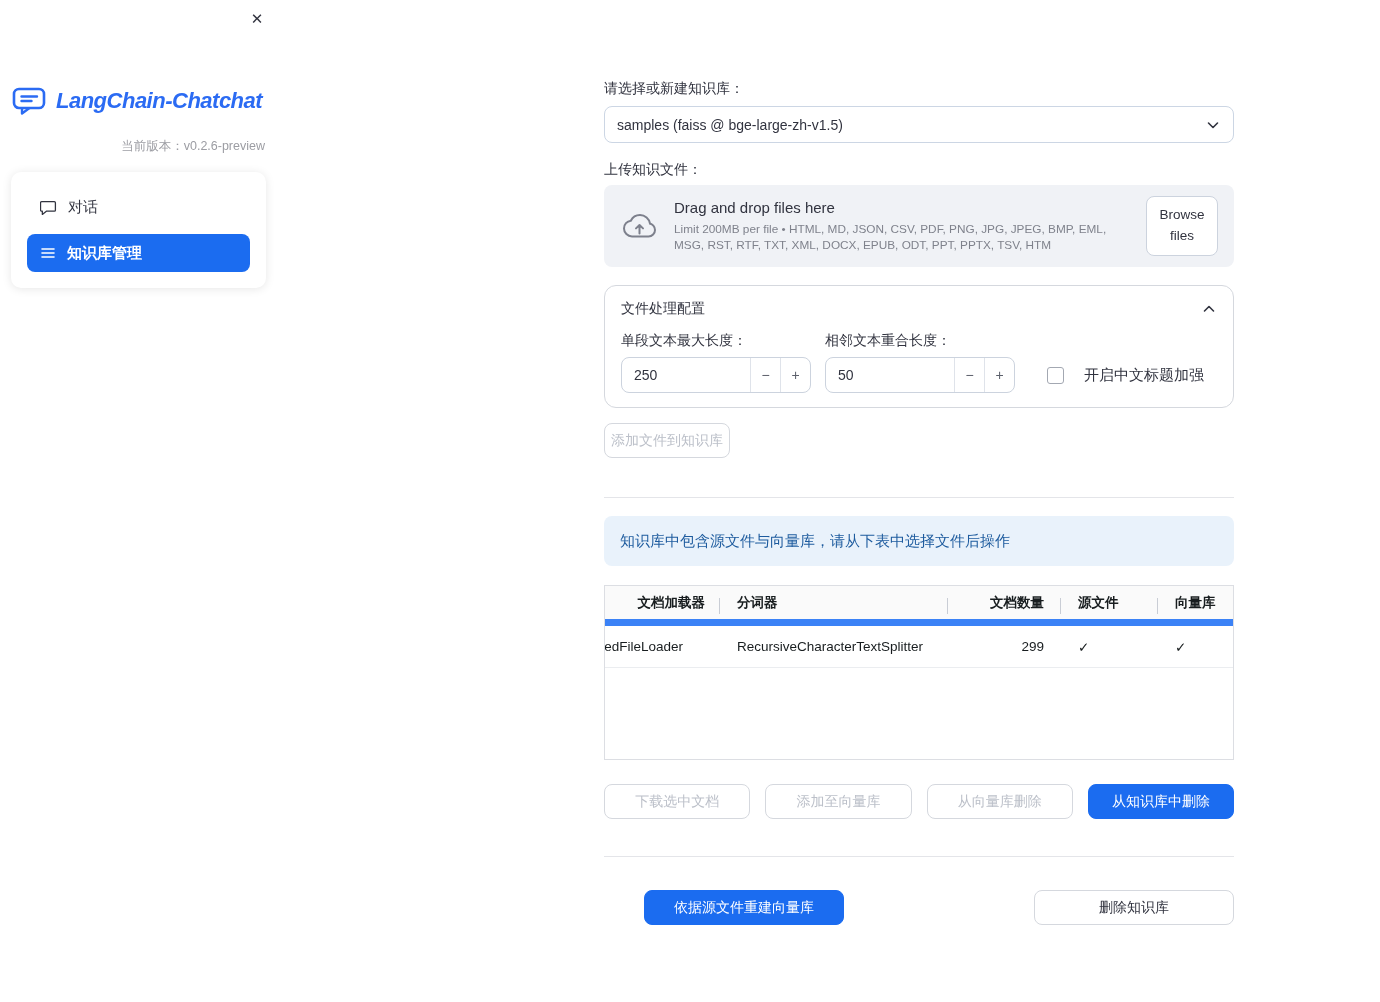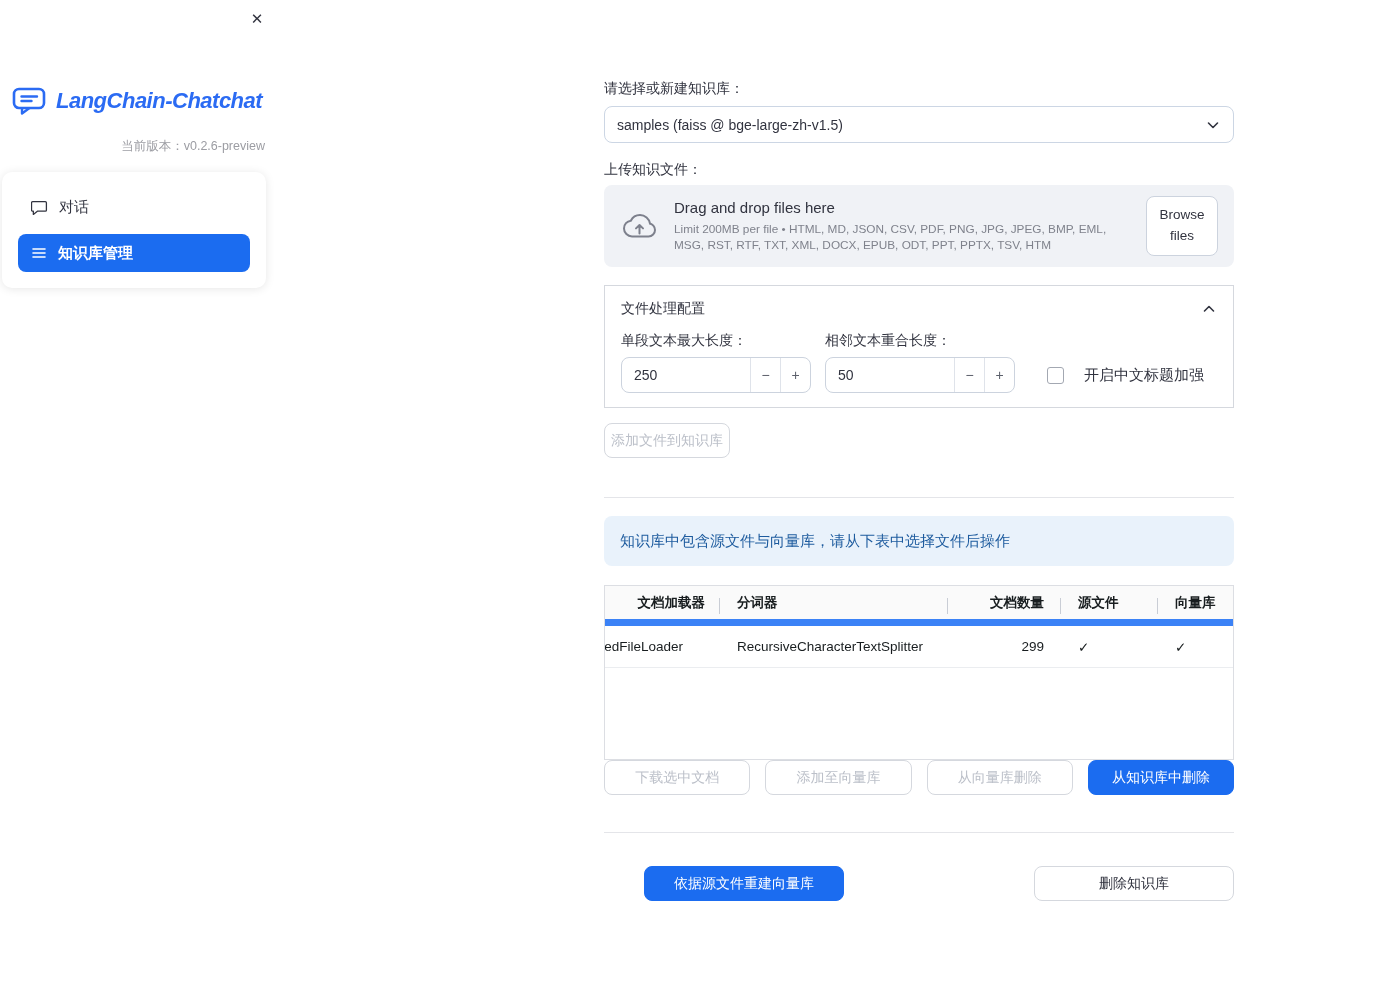--- a/index.html
+++ b/index.html
@@ -17,21 +17,21 @@
     display:flex; align-items:center; justify-content:center;
     font-size:15px; color:#31333f; cursor:pointer;
   }
   .logo { position:absolute; top:86px; left:12px; display:flex; align-items:center; gap:8px; }
   .logo-text {
     font-size:22px; font-weight:700; font-style:italic; color:#2b6bf3; letter-spacing:-0.5px;
     white-space:nowrap;
   }
   .version { position:absolute; top:138px; right:15px; font-size:12.5px; color:#9c9da3; }
   .menu-card {
-    position:absolute; left:2px; right:14px; top:172px;
+    position:absolute; left:11px; right:14px; top:172px;
     background:#fff; border-radius:10px; padding:16px;
     box-shadow:0 1px 10px rgba(0,0,0,0.10);
   }
   .menu-item {
     display:flex; align-items:center; gap:11px; height:38px; padding:0 13px;
     border-radius:8px; font-size:15px; color:#31333f; cursor:pointer;
   }
   .menu-item + .menu-item { margin-top:8px; }
   .menu-item.selected { background:#1b6cf0; color:#ffffff; font-weight:700; }
   .menu-item .mi-icon { display:flex; align-items:center; }
@@ -57,21 +57,21 @@
   }
   .up-texts { flex:1; min-width:0; }
   .up-title { font-size:15px; color:#31333f; margin-bottom:5px; }
   .up-hint { font-size:11.8px; color:#7f828c; line-height:1.38; }
   .browse-btn {
     width:72px; padding:8px 8px; background:#fff; border:1px solid #ccd3de;
     border-radius:8px; font-size:13.5px; color:#31333f; text-align:center;
     line-height:1.55; cursor:pointer;
   }
 
-  .expander { margin-top:18px; border:1px solid #d5d8de; border-radius:0; background:#fff; }
+  .expander { margin-top:18px; border:1px solid #d5d8de; border-radius:12px; background:#fff; }
   .exp-header {
     display:flex; justify-content:space-between; align-items:center;
     padding:14px 16px 12px 16px; font-size:14px; cursor:pointer;
   }
   .exp-body { display:flex; padding:2px 16px 14px 16px; }
   .num-group { width:190px; }
   .num-group.g2 { margin-left:14px; }
   .num-label { font-size:14px; margin-bottom:7px; }
   .num-input {
     height:36px; border:1px solid #ccd3de; border-radius:8px; background:#fff;
@@ -126,21 +126,21 @@
     position:relative; flex:none;
   }
   .g-header .g-cell { font-weight:600; }
   .g-header .g-cell:not(:last-child)::after {
     content:""; position:absolute; right:0; top:12px; width:1px; height:16px; background:#c9cdd5;
   }
   .c0 { width:200px; } .c1 { width:228px; } .c2 { width:113px; justify-content:flex-end; }
   .c3 { width:97px; } .c4 { width:77px; }
   .g-datarow { height:42px; border-bottom:1px solid #ebedf0; cursor:pointer; }
 
-  .action-row { display:flex; gap:15px; }
+  .action-row { margin-top:24px; display:flex; gap:15px; }
   .action-row .btn { flex:1; }
 
   .footer-row { margin-top:33px; display:flex; justify-content:space-between; }
   .footer-row .btn { width:200px;margin-left:40px; }
 </style>
 </head>
 <body>
 
 <div class="sidebar">
   <div class="close-btn">✕</div>

